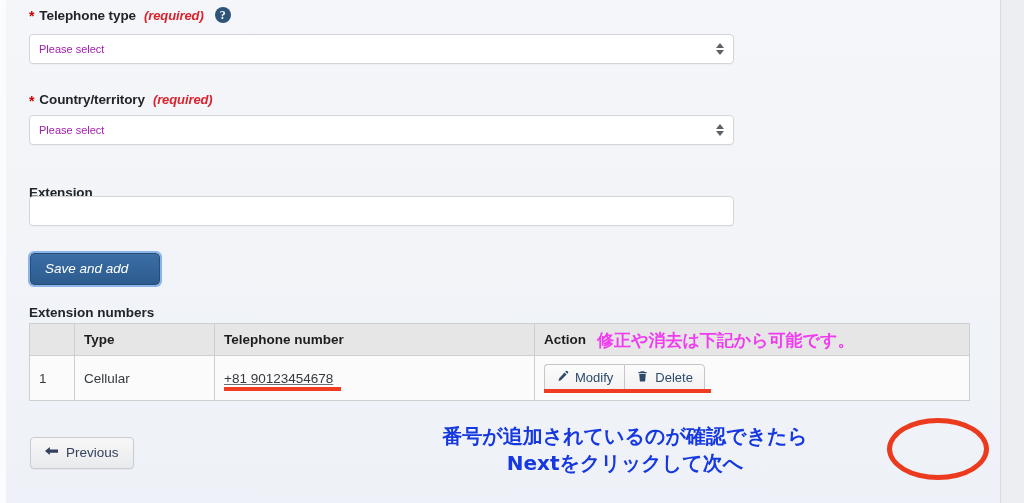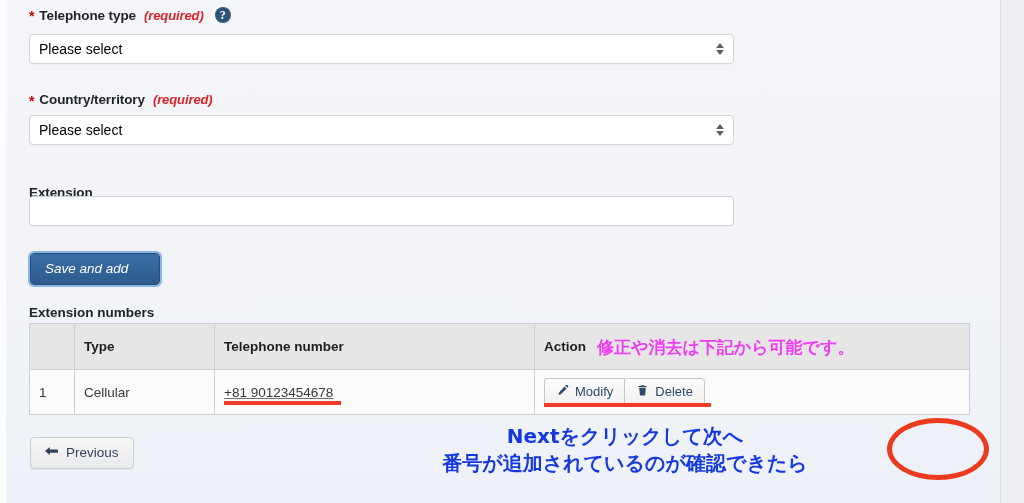--- a/index.html
+++ b/index.html
@@ -101,22 +101,22 @@
     background: #ffffff;
     border: 1px solid #d2d6da;
     border-radius: 4px;
     box-sizing: border-box;
     box-shadow: 0 1px 1px rgba(0,0,0,0.03);
     display: flex;
     align-items: center;
     cursor: pointer;
   }
   .select-box .sel-text {
-    font-size: 14px;
-    color: #000000;
+    font-size: 11px;
+    color: #a21caf;
     padding-left: 9px;
   }
   .select-arrows {
     position: absolute;
     right: 9px;
     top: 50%;
     transform: translateY(-50%);
     display: flex;
     flex-direction: column;
     align-items: center;
@@ -180,21 +180,21 @@
     border: 1px solid #cfcfcf;
     font-size: 13.5px;
     text-align: left;
     vertical-align: middle;
     box-sizing: border-box;
   }
   table.tel-table thead th {
     background: #e6e6e6;
     color: #1d1d1d;
     font-weight: bold;
-    height: 46px;
+    height: 32px;
     padding: 0 0 0 9px;
     position: relative;
   }
   table.tel-table tbody td {
     background: #fbfbfb;
     color: #343a40;
     font-weight: normal;
     height: 45px;
     padding: 0 0 0 9px;
     position: relative;
@@ -414,21 +414,21 @@
     <button class="btn-nav" style="position:absolute; left:1px; top:437px;">
       <span class="icon-svg">
         <svg width="13" height="12" viewBox="0 0 16 14" aria-hidden="true">
           <path d="M0 7l6-5v3h10v4H6v3L0 7z" fill="#33415c"></path>
         </svg>
       </span>
       <span>Previous</span>
     </button>
 
     <div class="ann-blue" style="position:absolute; left:361px; top:423px; width:470px;">
+      <div>番号が追加されているのが確認できたら</div>
       <div>Nextをクリックして次へ</div>
-      <div>番号が追加されているのが確認できたら</div>
     </div>
 
 
     <span class="ann-ellipse" style="left:858px; top:418px; width:102px; height:62px;"></span>
 
   </div>
 </div>
 
 </body></html>

